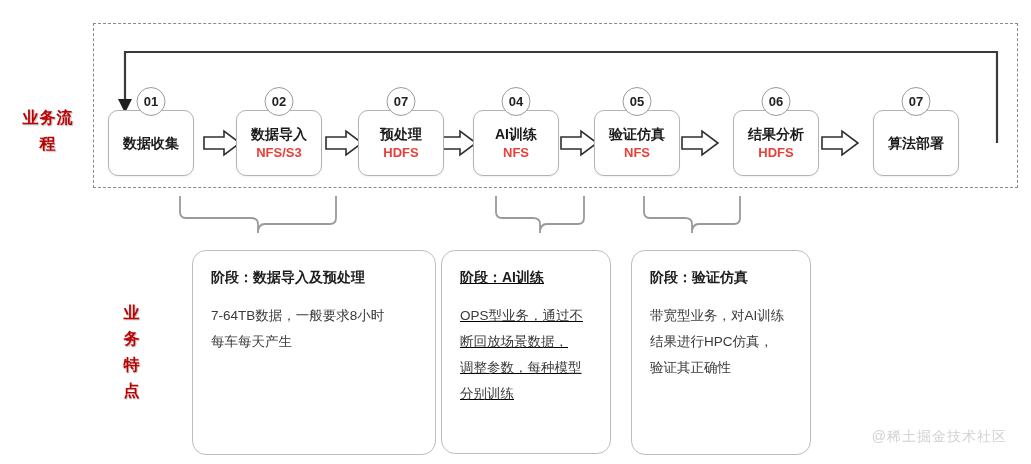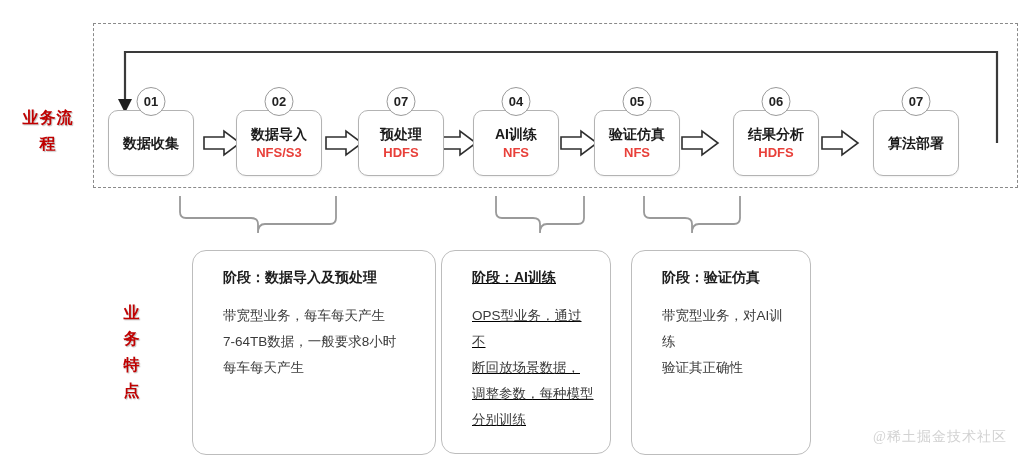--- a/index.html
+++ b/index.html
@@ -83,21 +83,21 @@
   
   #loop{position:absolute;left:0;top:0;width:1031px;height:464px;pointer-events:none;}
 
   
   .info-card{
     position:absolute;
     background:#ffffff;
     border:1px solid #bdbdbd;
     border-radius:14px;
     box-sizing:border-box;
-    padding:16px 16px 10px 30px;
+    padding:16px 16px 10px 18px;
   }
   #card-1{left:192px;top:250px;width:244px;height:205px;}
   #card-2{left:441px;top:250px;width:170px;height:204px;text-decoration:underline;}
   #card-3{left:631px;top:250px;width:180px;height:205px;}
   .card-stage{
     font-size:14px;
     font-weight:bold;
     color:#1c1c1c;
     line-height:20px;
     margin-bottom:16px;
@@ -110,21 +110,20 @@
   }
 
   
   #watermark{
     position:absolute;
     right:24px;bottom:18px;
     font-size:14px;
     color:#d2d2d2;
     letter-spacing:1px;
     white-space:nowrap;
-    font-family:Liberation Serif, serif;
   }
 </style>
 </head>
 <body>
 
 <div id="root">
 
   <svg id="loop" viewBox="0 0 1031 464">
 
     <g fill="none" stroke="#3a3a3a" stroke-width="2.2">
@@ -201,39 +200,39 @@
   </div>
 
   <div class="proc-box" style="left:873px;">
     <div class="badge">07</div>
     <div class="proc-title">算法部署</div>
   </div>
 
   <div class="info-card" id="card-1">
     <div class="card-stage">阶段：数据导入及预处理</div>
     <div class="card-body">
-      <div>带宽型业务，每车每天产生</div>
       <div>7-64TB数据，一般要求8小时</div>
       <div>每车每天产生</div>
     </div>
   </div>
 
   <div class="info-card" id="card-2">
     <div class="card-stage">阶段：AI训练</div>
     <div class="card-body">
       <div>OPS型业务，通过不</div>
       <div>断回放场景数据，</div>
       <div>调整参数，每种模型</div>
       <div>分别训练</div>
     </div>
   </div>
 
   <div class="info-card" id="card-3">
     <div class="card-stage">阶段：验证仿真</div>
     <div class="card-body">
       <div>带宽型业务，对AI训练</div>
+      <div>结果进行HPC仿真，</div>
       <div>验证其正确性</div>
     </div>
   </div>
 
   <div id="watermark">@稀土掘金技术社区</div>
 
 </div>
 
 </body></html>

